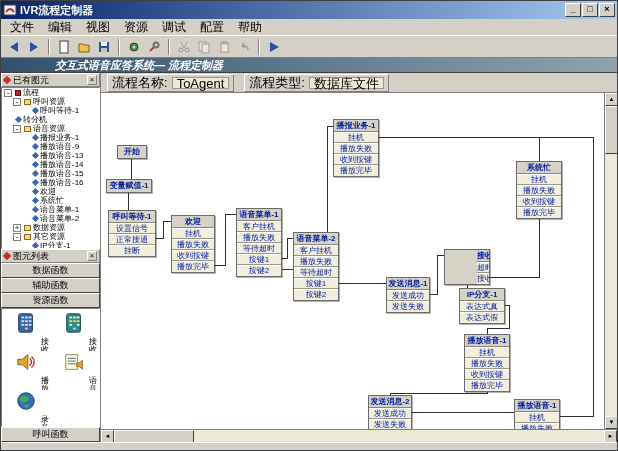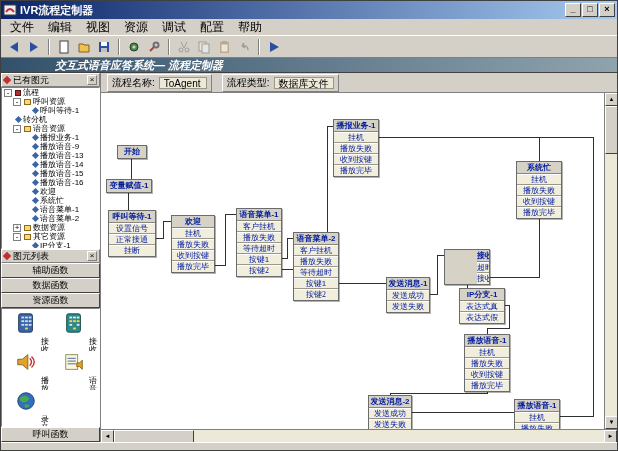--- a/index.html
+++ b/index.html
@@ -43,31 +43,31 @@
   .tico-leaf { width:5px; height:5px; background:#3a66a8; transform:rotate(45deg); }
   .tlabel { overflow:hidden; }
   .cat-btn { height:15px; flex:0 0 auto; background:#d4d0c8; border:1px solid; border-color:#fff #404040 #404040 #fff; font-size:9px; line-height:13px; text-align:center; overflow:hidden; }
   .palette-grid { height:119px; flex:0 0 auto; background:#fff; border:1px solid; border-color:#808080 #fff #fff #808080; display:flex; flex-wrap:wrap; align-content:flex-start; padding-top:3px; overflow:hidden; }
   .pal-cell { width:48px; height:39px; display:flex; flex-direction:column; align-items:center; overflow:hidden; }
   .pal-label { font-size:8px; line-height:8px; text-align:center;padding-left:38px; }
 
   
   .canvas-col { flex:1; display:flex; flex-direction:column; overflow:hidden; background:#d4d0c8; }
   .formbar { height:20px; flex:0 0 auto; display:flex; align-items:center; gap:10px; padding-left:6px; border-bottom:1px solid #808080; }
-  .form-box { display:flex; align-items:center; background:#d4d0c8; border:1px solid; border-color:#fff #808080 #808080 #fff; height:16px; padding:8px 4px; font-size:10px; gap:4px; white-space:nowrap; }
+  .form-box { display:flex; align-items:center; background:#d4d0c8; border:1px solid; border-color:#fff #808080 #808080 #fff; height:16px; padding:8px 4px; font-size:13px; gap:4px; white-space:nowrap; }
   .fval { background:#ece9d8; border:1px solid #9a9788; padding:0 4px; min-width:48px; height:12px; line-height:11px; }
   .diagram-row { flex:1; display:flex; overflow:hidden; }
   .diagram { position:relative; flex:1; background:#fff; overflow:hidden; }
   .edge-layer { position:absolute; left:0; top:0; width:100%; height:100%; pointer-events:none; }
 
   .node { position:absolute; background:#d6d3c6; border:1px solid #6b6b6b; box-shadow:1px 1px 0 rgba(0,0,0,.3); font-size:8px; color:#001a9e; }
   .node-title { height:12px; line-height:11px; text-align:center; font-weight:bold; border-bottom:1px solid #8a877a; overflow:hidden; white-space:nowrap; }
   .node-title.simple { border-bottom:none; }
   .node-port { height:11px; line-height:10px; text-align:center; background:#f1eedd; border-top:1px solid #fff; border-bottom:1px solid #9a9788; overflow:hidden; white-space:nowrap; }
-  .node-port:last-child { border-bottom:none;font-family:Liberation Serif, serif; }
+  .node-port:last-child { border-bottom:none; }
 
   
   .vscroll { width:13px; flex:0 0 auto; background:#ece9d8; display:flex; flex-direction:column; border-left:1px solid #808080; }
   .hscroll { height:13px; flex:0 0 auto; background:#ece9d8; display:flex; border-top:1px solid #808080; }
   .sb-btn { width:13px; height:13px; flex:0 0 auto; background:#d4d0c8; border:1px solid; border-color:#fff #404040 #404040 #fff; font-size:6px; line-height:11px; text-align:center; color:#000; }
   .sb-thumb-v { width:13px; height:48px; background:#d4d0c8; border:1px solid; border-color:#fff #404040 #404040 #fff; }
   .sb-thumb-h { width:80px; height:13px; background:#d4d0c8; border:1px solid; border-color:#fff #404040 #404040 #fff; }
   .sb-track { flex:1; }
 
   .statusbar { height:8px; flex:0 0 auto; background:#d4d0c8; border-top:1px solid #fff; }
@@ -265,22 +265,22 @@
             <span class="tico tico-leaf"></span>
             <span class="tlabel">IP分支-1</span>
           </div>
         </div>
       <div class="panel-header">
         <span class="ph-icon"></span>
         <span class="ph-title">图元列表</span>
         <span class="ph-close">×</span>
       </div>
       <div>
+          <div class="cat-btn">数据函数</div>
           <div class="cat-btn">辅助函数</div>
-          <div class="cat-btn">数据函数</div>
           <div class="cat-btn">资源函数</div>
         </div>
       <div class="palette-grid">
           <div class="pal-cell">
             <span><svg viewBox="0 0 24 24" width="22" height="22">
                 <rect x="4" y="2" width="15" height="20" rx="2" fill="#3a66a8" stroke="#16305c"></rect>
                 <g fill="#cfe0f5">
                   <rect x="7" y="5" width="3" height="2"></rect>
                   <rect x="11" y="5" width="3" height="2"></rect>
                   <rect x="15" y="5" width="3" height="2"></rect>

